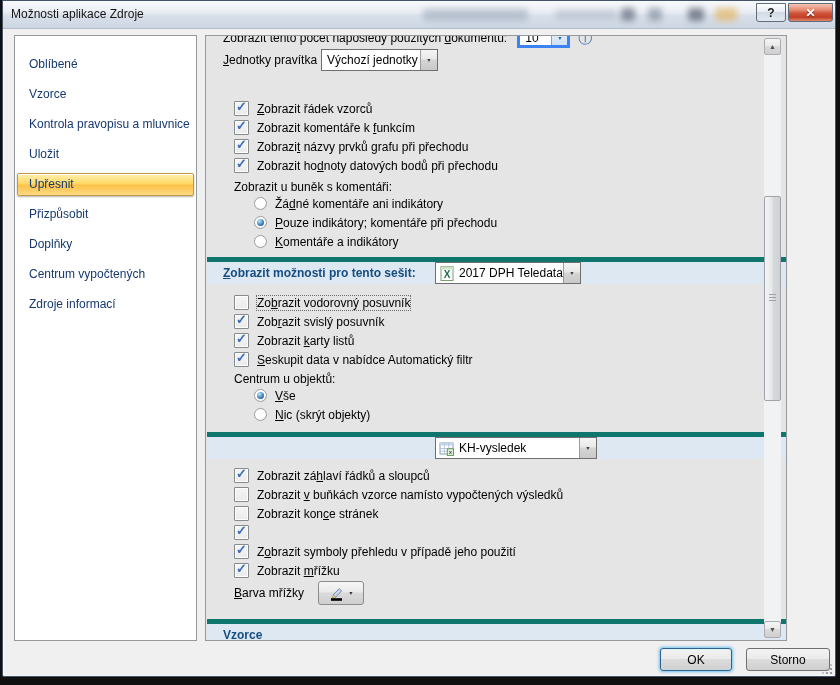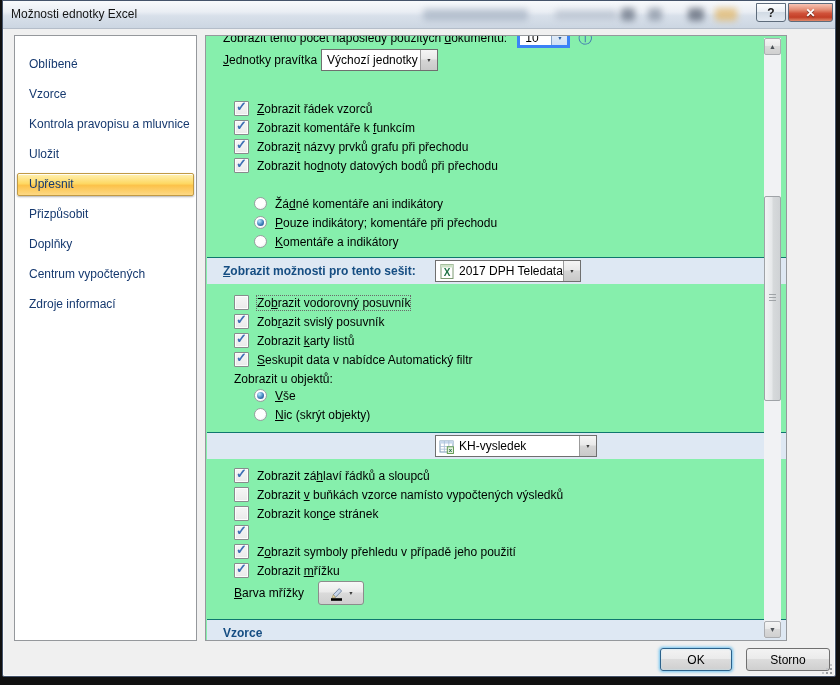--- a/index.html
+++ b/index.html
@@ -11,21 +11,21 @@
   .dlg-title{position:absolute;left:8px;top:6px;font-size:12px;color:#141414}
   .blob{position:absolute;filter:blur(3px);opacity:.75;border-radius:3px}
   .tb-btn{position:absolute;top:2px;height:19px;border:1px solid #5e6c7c;border-radius:0 0 3px 3px;display:flex;align-items:center;justify-content:center;font-size:12px;box-sizing:border-box;cursor:default}
   .tb-help{left:753px;width:30px;background:linear-gradient(180deg,#fefefe 0%,#e9eef4 45%,#d2dbe5 50%,#e2e9f1 100%);color:#222;font-weight:bold}
   .tb-close{left:785px;width:45px;background:linear-gradient(180deg,#f8c4b4 0%,#e6english 0,#e38a71 35%,#d0523a 55%,#c33f27 78%,#e0886a 100%);background:linear-gradient(180deg,#f8c4b4 0%,#e38a71 35%,#d0523a 55%,#c33f27 78%,#e0886a 100%);color:#fff;font-weight:bold;text-shadow:0 1px 1px rgba(0,0,0,.55)}
   
   .nav{position:absolute;left:14px;top:35px;width:183px;height:606px;background:#fff;border:1px solid #95989c;box-sizing:border-box;padding-top:10px}
   .nav-item{margin:7px 2px 6px 2px;height:21px;line-height:21px;padding-left:11px;font-size:12px;color:#16396f;border:1px solid transparent;border-radius:2px;cursor:default;white-space:nowrap}
   .nav-item.selected{border-color:#c19a45;background:linear-gradient(180deg,#fff1b3 0%,#fed964 45%,#fcc24a 55%,#fdd984 100%);box-shadow:inset 0 1px 0 rgba(255,255,255,.85),0 1px 2px rgba(0,0,0,.3)}
   
-  .panel{position:absolute;left:205px;top:35px;width:582px;height:606px;background:#86efac;border:1px solid #95989c;box-sizing:border-box;overflow:hidden}
+  .panel{position:absolute;left:205px;top:35px;width:582px;height:606px;background:#e5e5e5;border:1px solid #95989c;box-sizing:border-box;overflow:hidden}
   .p-row{position:absolute;left:17px;display:flex;align-items:center;height:19px;font-size:12px;color:#000;white-space:nowrap}
   .ind1{left:28px}.ind2{left:48px}
   .lbl{cursor:default}
   .lbl.focused{outline:1px dotted #6a6a6a}
   
   .cb{width:13px;height:13px;border:1px solid #888b8d;border-radius:1px;background:linear-gradient(180deg,#f6f6f6,#eaeaea);box-shadow:inset 0 0 0 1px #fdfdfd;margin-right:8px;flex:none;position:relative}
   .cb.checked::after{content:"✓";position:absolute;left:1px;top:-3px;font-size:13px;font-weight:bold;color:#3d6fb4}
   .rd{width:13px;height:13px;border-radius:50%;border:1px solid #9b9ea1;background:radial-gradient(circle at 40% 35%,#ffffff 55%,#dde0e4);margin-right:8px;flex:none;position:relative;box-sizing:border-box}
   .rd.on::after{content:"";position:absolute;left:2px;top:2px;width:7px;height:7px;border-radius:50%;background:radial-gradient(circle at 35% 30%,#a8dcf8 8%,#3a7ab5 60%,#1d4e87)}
   
@@ -34,21 +34,21 @@
   .combo-btn{width:16px;align-self:stretch;border-left:1px solid #9b9b9b;background:linear-gradient(180deg,#f5f5f5,#e9e9e9 45%,#d5d5d5 50%,#c9c9c9);display:flex;align-items:center;justify-content:center;flex:none}
   .combo-btn::after{content:"▼";font-size:6px;color:#3a3a3a;transform:scale(.9)}
   .file-ic{width:15px;height:15px;margin-left:3px;flex:none}
   
   .spin{display:flex;align-items:stretch;height:20px;border:3px solid #3b82f6;background:#fff;box-sizing:border-box;margin-left:10px}
   .spin-val{width:26px;padding-left:5px;font-size:12px;display:flex;align-items:center}
   .spin-btn{width:15px;border-left:1px solid #85a3c6;background:linear-gradient(180deg,#e7f0fa,#cfe0f4);display:flex;align-items:center;justify-content:center}
   .spin-btn::after{content:"▼";font-size:6px;color:#2a5d9c;transform:scale(.9)}
   .info-ic{margin-left:8px;color:#3c6fb1;font-size:14px;line-height:14px}
   
-  .band{position:absolute;left:1px;width:598px;height:27px;background:#dee8f3;border-top:1px solid #0f766e;box-sizing:border-box;display:flex;align-items:center;padding-left:16px;font-weight:bold;font-size:12px;color:#154d82;white-space:nowrap}
+  .band{position:absolute;left:1px;width:598px;height:27px;background:#dee8f3;border-top:5px solid #0f766e;box-sizing:border-box;display:flex;align-items:center;padding-left:16px;font-weight:bold;font-size:12px;color:#154d82;white-space:nowrap}
   .band .combo{position:absolute;font-weight:normal;color:#000}
   
   .color-btn{margin-left:14px;width:46px;height:24px;border:1px solid #8c8c8c;border-radius:3px;background:linear-gradient(180deg,#f7f7f7,#eaeaea 45%,#dadada 50%,#cfcfcf);display:flex;align-items:center;justify-content:center;gap:4px;box-sizing:border-box}
   .color-btn .arr{font-size:6px;color:#3a3a3a;transform:scale(.9)}
   
   .scrollbar{position:absolute;top:2px;right:5px;width:17px;height:600px;background:#f1f2f4}
   .sb-btn{position:absolute;left:0;width:17px;height:17px;border:1px solid #abadb1;border-radius:2px;background:linear-gradient(180deg,#f4f4f4,#eaeaea 45%,#dadada 50%,#d0d0d0);box-sizing:border-box;display:flex;align-items:center;justify-content:center;font-size:0}
   .sb-up{top:0}.sb-down{bottom:0}
   .sb-up::after{content:"▲";font-size:7px;color:#4d5257}
   .sb-down::after{content:"▼";font-size:7px;color:#4d5257}
@@ -68,21 +68,21 @@
 <div class="screen">
   <div class="dialog-bg"></div>
 
   <div class="titlebar">
     <div class="blob" style="left:420px;top:8px;width:105px;height:12px;background:#aab6c6"></div>
     <div class="blob" style="left:552px;top:9px;width:62px;height:10px;background:#b9c2cf"></div>
     <div class="blob" style="left:618px;top:7px;width:14px;height:13px;background:#6a7484"></div>
     <div class="blob" style="left:645px;top:7px;width:14px;height:13px;background:#8c96a5"></div>
     <div class="blob" style="left:685px;top:7px;width:16px;height:13px;background:#5d6675"></div>
     <div class="blob" style="left:712px;top:7px;width:22px;height:13px;background:#e3b96b"></div>
-    <span class="dlg-title">Možnosti ednotky Excel</span>
+    <span class="dlg-title">Možnosti aplikace Zdroje</span>
     <div class="tb-btn tb-help">?</div>
     <div class="tb-btn tb-close">✕</div>
   </div>
 
   <div class="nav">
     <div class="nav-item"><span>Oblíbené</span></div>
     <div class="nav-item"><span>Vzorce</span></div>
     <div class="nav-item"><span>Kontrola pravopisu a mluvnice</span></div>
     <div class="nav-item"><span>Uložit</span></div>
     <div class="nav-item selected"><span>Upřesnit</span></div>
@@ -121,20 +121,23 @@
     </div>
     <div class="p-row ind1" style="top:101px">
       <span class="cb checked"></span>
       <span class="lbl">Zobrazi<u>t</u> názvy prvků grafu při přechodu</span>
     </div>
     <div class="p-row ind1" style="top:120px">
       <span class="cb checked"></span>
       <span class="lbl">Zobrazit ho<u>d</u>noty datových bodů při přechodu</span>
     </div>
 
+    <div class="p-row ind1" style="top:141px">
+      <span class="lbl">Zobrazit u buněk s komentáři:</span>
+    </div>
     <div class="p-row ind2" style="top:158px">
       <span class="rd"></span>
       <span class="lbl">Žá<u>d</u>né komentáře ani indikátory</span>
     </div>
     <div class="p-row ind2" style="top:177px">
       <span class="rd on"></span>
       <span class="lbl"><u>P</u>ouze indikátory; komentáře při přechodu</span>
     </div>
     <div class="p-row ind2" style="top:196px">
       <span class="rd"></span>
@@ -165,21 +168,21 @@
     <div class="p-row ind1" style="top:295px">
       <span class="cb checked"></span>
       <span class="lbl">Zobrazit <u>k</u>arty listů</span>
     </div>
     <div class="p-row ind1" style="top:314px">
       <span class="cb checked"></span>
       <span class="lbl"><u>S</u>eskupit data v nabídce Automatický filtr</span>
     </div>
 
     <div class="p-row ind1" style="top:333px">
-      <span class="lbl">Zobrazit u objektů:</span>
+      <span class="lbl">Centrum u objektů:</span>
     </div>
     <div class="p-row ind2" style="top:350px">
       <span class="rd on"></span>
       <span class="lbl"><u>V</u>še</span>
     </div>
     <div class="p-row ind2" style="top:369px">
       <span class="rd"></span>
       <span class="lbl"><u>N</u>ic (skrýt objekty)</span>
     </div>
 

